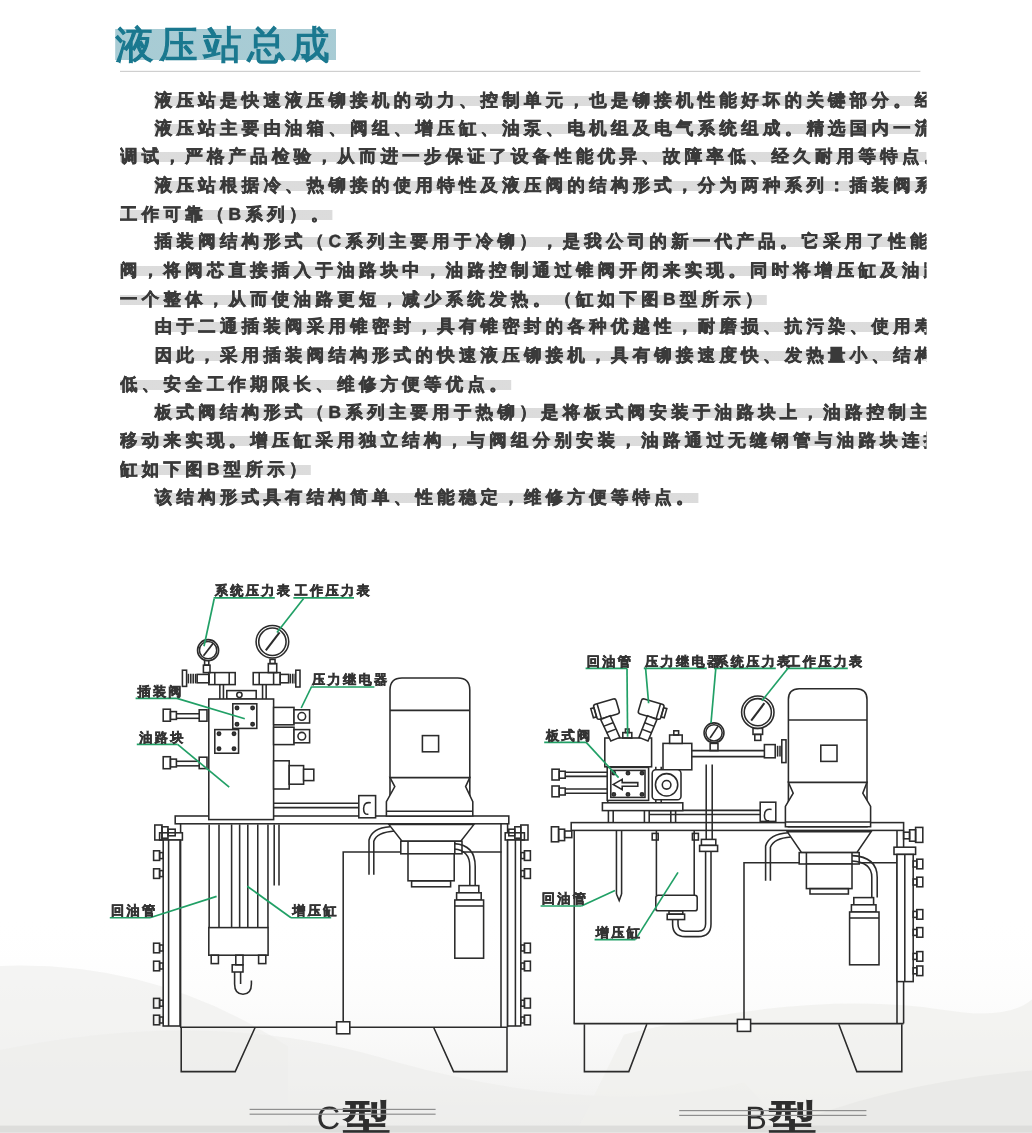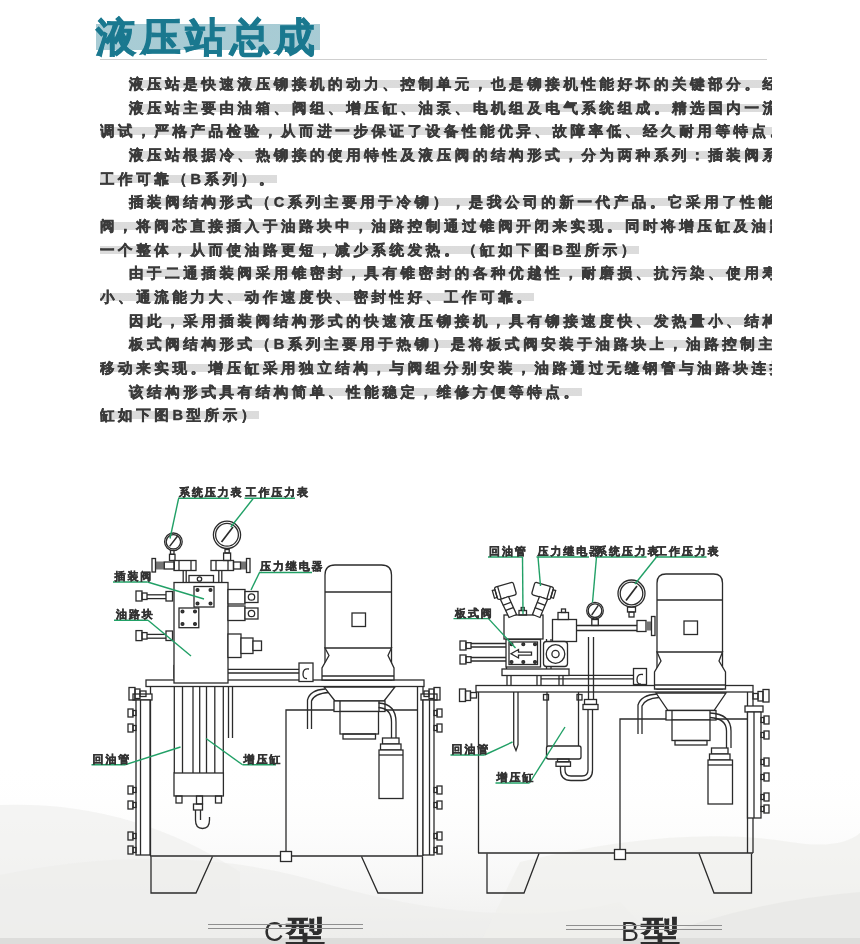--- a/index.html
+++ b/index.html
@@ -1,17 +1,17 @@
 <!DOCTYPE html>
 <html><head><meta charset="utf-8">
 <style>
 html,body{margin:0;padding:0;background:#ffffff;}
 body{width:860px;height:944px;position:relative;overflow:hidden;font-family:"Liberation Sans",sans-serif;}
 #bg{position:absolute;left:0;top:0;width:860px;height:944px;}
-#title{position:absolute;left:96px;top:17px;font-size:40px;line-height:40px;letter-spacing:4.7px;color:#1a788f;font-weight:bold;-webkit-text-stroke:1px #1a788f;background:linear-gradient(rgba(0,0,0,0) 18%,rgba(26,120,143,0.38) 18%,rgba(26,120,143,0.38) 82%,rgba(0,0,0,0) 82%);white-space:nowrap;}
+#title{position:absolute;left:96px;top:17px;font-size:32px;line-height:40px;letter-spacing:4.7px;color:#1a788f;font-weight:normal;-webkit-text-stroke:1px #1a788f;background:linear-gradient(rgba(0,0,0,0) 18%,rgba(26,120,143,0.38) 18%,rgba(26,120,143,0.38) 82%,rgba(0,0,0,0) 82%);white-space:nowrap;}
 #trule{position:absolute;left:100px;top:59px;width:667px;height:1px;background:#cfcfcf;}
 #text{position:absolute;left:100px;top:73px;width:672px;}
 .ln{height:23.68px;line-height:23.68px;font-size:14.5px;letter-spacing:3.6px;color:#333;white-space:nowrap;overflow:hidden;font-weight:bold;-webkit-text-stroke:0.45px #3a3a3a;}
 .s{background:linear-gradient(rgba(0,0,0,0) 23%,rgba(60,60,60,0.18) 23%,rgba(60,60,60,0.18) 75%,rgba(0,0,0,0) 75%);}
 .j{text-align:justify;text-align-last:justify;}
 .ind{padding-left:29px;}
 .ind.j{padding-left:0;text-indent:29px;}
 #svg{position:absolute;left:0;top:0;}
 .cap{position:absolute;font-size:23px;color:#2e2e2e;letter-spacing:2px;}
 .cap .t{font-weight:bold;-webkit-text-stroke:0.5px #2e2e2e;font-size:29px;display:inline-block;transform:scaleX(1.35);transform-origin:0 100%;}
@@ -39,26 +39,26 @@
 <div id="text">
 <div class="ln j ind"><span class="s">液压站是快速液压铆接机的动力、控制单元，也是铆接机性能好坏的关键部分。经过不断的技术革</span></div>
 <div class="ln j ind"><span class="s">液压站主要由油箱、阀组、增压缸、油泵、电机组及电气系统组成。精选国内一流元件，精心安装</span></div>
 <div class="ln"><span class="s">调试，严格产品检验，从而进一步保证了设备性能优异、故障率低、经久耐用等特点。</span></div>
 <div class="ln j ind"><span class="s">液压站根据冷、热铆接的使用特性及液压阀的结构形式，分为两种系列：插装阀系列（C系列）和</span></div>
 <div class="ln"><span class="s">工作可靠（B系列）。</span></div>
 <div class="ln j ind"><span class="s">插装阀结构形式（C系列主要用于冷铆），是我公司的新一代产品。它采用了性能优越的二通插装</span></div>
 <div class="ln j"><span class="s">阀，将阀芯直接插入于油路块中，油路控制通过锥阀开闭来实现。同时将增压缸及油路块有机地结合成</span></div>
 <div class="ln"><span class="s">一个整体，从而使油路更短，减少系统发热。（缸如下图B型所示）</span></div>
 <div class="ln j ind"><span class="s">由于二通插装阀采用锥密封，具有锥密封的各种优越性，耐磨损、抗污染、使用寿命长及流动阻力</span></div>
-<div class="ln"><span class="s">小、通流能力大、动作速度快、密封性好、工作可靠。</span></div>
 <div class="ln j ind"><span class="s">因此，采用插装阀结构形式的快速液压铆接机，具有铆接速度快、发热量小、结构紧凑、故障率</span></div>
+<div class="ln"><span class="s">低、安全工作期限长、维修方便等优点。</span></div>
 <div class="ln j ind"><span class="s">板式阀结构形式（B系列主要用于热铆）是将板式阀安装于油路块上，油路控制主要通过圆柱阀芯的</span></div>
 <div class="ln j"><span class="s">移动来实现。增压缸采用独立结构，与阀组分别安装，油路通过无缝钢管与油路块连接。（阀组及增压</span></div>
+<div class="ln"><span class="s">缸如下图B型所示）</span></div>
 <div class="ln ind"><span class="s">该结构形式具有结构简单、性能稳定，维修方便等特点。</span></div>
-<div class="ln"><span class="s">缸如下图B型所示）</span></div>
 </div>
 <svg id="svg" width="860" height="944" viewBox="0 0 860 944" fill="none">
 <g stroke="#2b2b2b" stroke-width="1.3" fill="none">
 
 <rect x="146" y="680" width="278" height="6.5" fill="#fff"></rect>
 <line x1="150.5" y1="686.5" x2="150.5" y2="856"></line>
 <line x1="417.5" y1="686.5" x2="417.5" y2="856"></line>
 <line x1="423" y1="686.5" x2="423" y2="856"></line>
 <line x1="150" y1="856" x2="423" y2="856"></line>
 <polyline points="286,856 286,710 418,710"></polyline>

